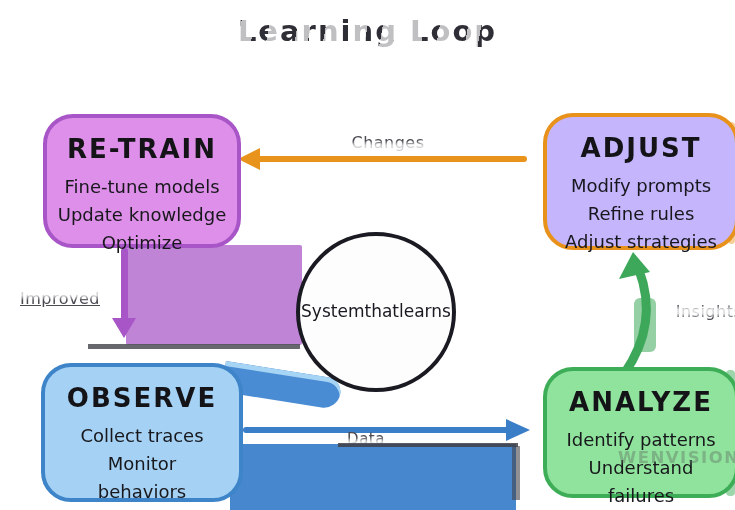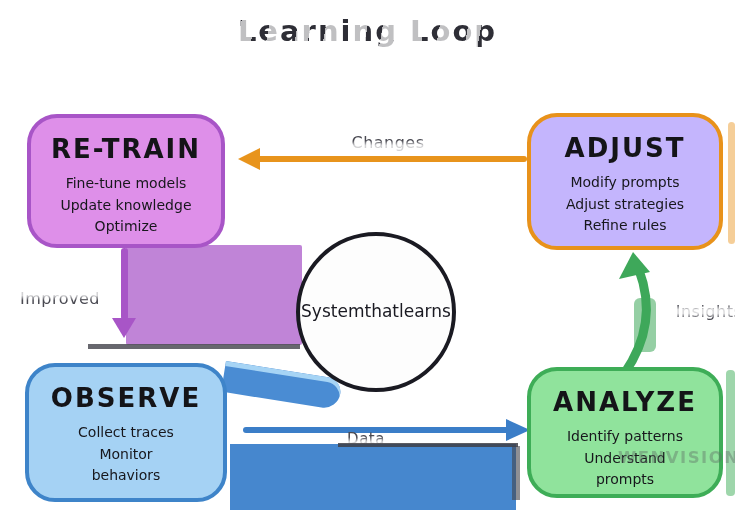--- a/index.html
+++ b/index.html
@@ -10,24 +10,24 @@
   
   .title{
     position:absolute;left:0;right:0;top:14px;text-align:center;
     font-size:29px;font-weight:700;letter-spacing:2px;color:#2e2e36;z-index:6;
     -webkit-mask-image:repeating-linear-gradient(100deg,#000 0 15px,rgba(0,0,0,.3) 15px 28px);
     mask-image:repeating-linear-gradient(100deg,#000 0 15px,rgba(0,0,0,.3) 15px 28px);
   }
   
   .box{
     position:absolute;box-sizing:border-box;border:4px solid;border-radius:30px;
-    text-align:center;z-index:4;
+    text-align:center;z-index:4;margin-left:16px;
   }
   .box .heading{font-size:26px;font-weight:700;letter-spacing:2px;color:#141418;margin-top:16px;}
-  .box .lines{margin-top:9px;font-size:14px;line-height:1.55;color:#17171c;}
+  .box .lines{margin-top:9px;font-size:18px;line-height:1.55;color:#17171c;}
   #box-retrain {left:27px; top:114px; width:198px; height:134px; background:#DE8FE9; border-color:#A855C7;}
   #box-adjust  {left:527px;top:113px; width:196px; height:137px; background:#c4b5fd; border-color:#E8921B;}
   #box-observe {left:25px; top:363px; width:202px; height:139px; background:#A5D2F4; border-color:#3E84C9;}
   #box-analyze {left:527px;top:367px; width:196px; height:131px; background:#90E39C; border-color:#3EAD57;}
   
   .circle{
     position:absolute;left:296px;top:232px;width:160px;height:160px;border-radius:50%;
     background:#fdfdfd;border:4px solid #1a1a22;box-sizing:border-box;z-index:5;
     display:flex;flex-direction:row;justify-content:center;align-items:center;
     font-size:17px;line-height:1.75;color:#1a1a22;
@@ -59,21 +59,21 @@
   #arrow-left-shaft{left:121px;top:248px;width:7px;height:72px;background:#A855C7;border-radius:3px;}
   #arrow-left-head {left:112px;top:318px;border-left:12px solid transparent;border-right:12px solid transparent;border-top:20px solid #A855C7;}
   #arrow-right-svg{position:absolute;left:595px;top:238px;z-index:3;}
   
   .alabel{
     position:absolute;z-index:6;color:#4a4a52;font-size:16px;text-align:center;
     letter-spacing:.5px;
   }
   #label-top   {left:336px;top:133px;width:104px;}
   #label-bottom{left:316px;top:430px;width:100px;font-size:15px;}
-  #label-left  {left:6px;  top:289px;width:108px;}
+  #label-left  {left:6px;  top:289px;width:108px;text-decoration:underline;}
   #label-right {left:648px;top:302px;width:74px;margin-left:24px;}
   .fade-bottom{-webkit-mask-image:linear-gradient(#000 40%,rgba(0,0,0,.25) 65%);mask-image:linear-gradient(#000 40%,rgba(0,0,0,.25) 65%);}
   .fade-top{-webkit-mask-image:linear-gradient(rgba(0,0,0,.25) 35%,#000 60%);mask-image:linear-gradient(rgba(0,0,0,.25) 35%,#000 60%);}
   .fade-mid{-webkit-mask-image:linear-gradient(#000 15%,rgba(0,0,0,.2) 40%,rgba(0,0,0,.2) 60%,#000 85%);mask-image:linear-gradient(#000 15%,rgba(0,0,0,.2) 40%,rgba(0,0,0,.2) 60%,#000 85%);}
   
   .watermark{
     position:absolute;left:618px;top:448px;z-index:7;font-size:16.5px;font-weight:600;
     letter-spacing:1.5px;color:rgba(95,112,103,.42);
   }
 </style>
@@ -117,40 +117,40 @@
       <div>Fine-tune models</div>
       <div>Update knowledge</div>
       <div>Optimize</div>
     </div>
   </div>
 
   <div class="box" id="box-adjust">
     <div class="heading">ADJUST</div>
     <div class="lines">
       <div>Modify prompts</div>
+      <div>Refine rules</div>
       <div>Adjust strategies</div>
-      <div>Refine rules</div>
     </div>
   </div>
 
   <div class="box" id="box-observe">
     <div class="heading">OBSERVE</div>
     <div class="lines">
       <div>Collect traces</div>
       <div>Monitor</div>
       <div>behaviors</div>
     </div>
   </div>
 
   <div class="box" id="box-analyze">
     <div class="heading">ANALYZE</div>
     <div class="lines">
       <div>Identify patterns</div>
       <div>Understand</div>
-      <div>prompts</div>
+      <div>failures</div>
     </div>
   </div>
 
   <div class="circle">
     <span>System</span>
     <span>that</span>
     <span>learns</span>
   </div>
 
   <div class="watermark">WENVISION</div>

